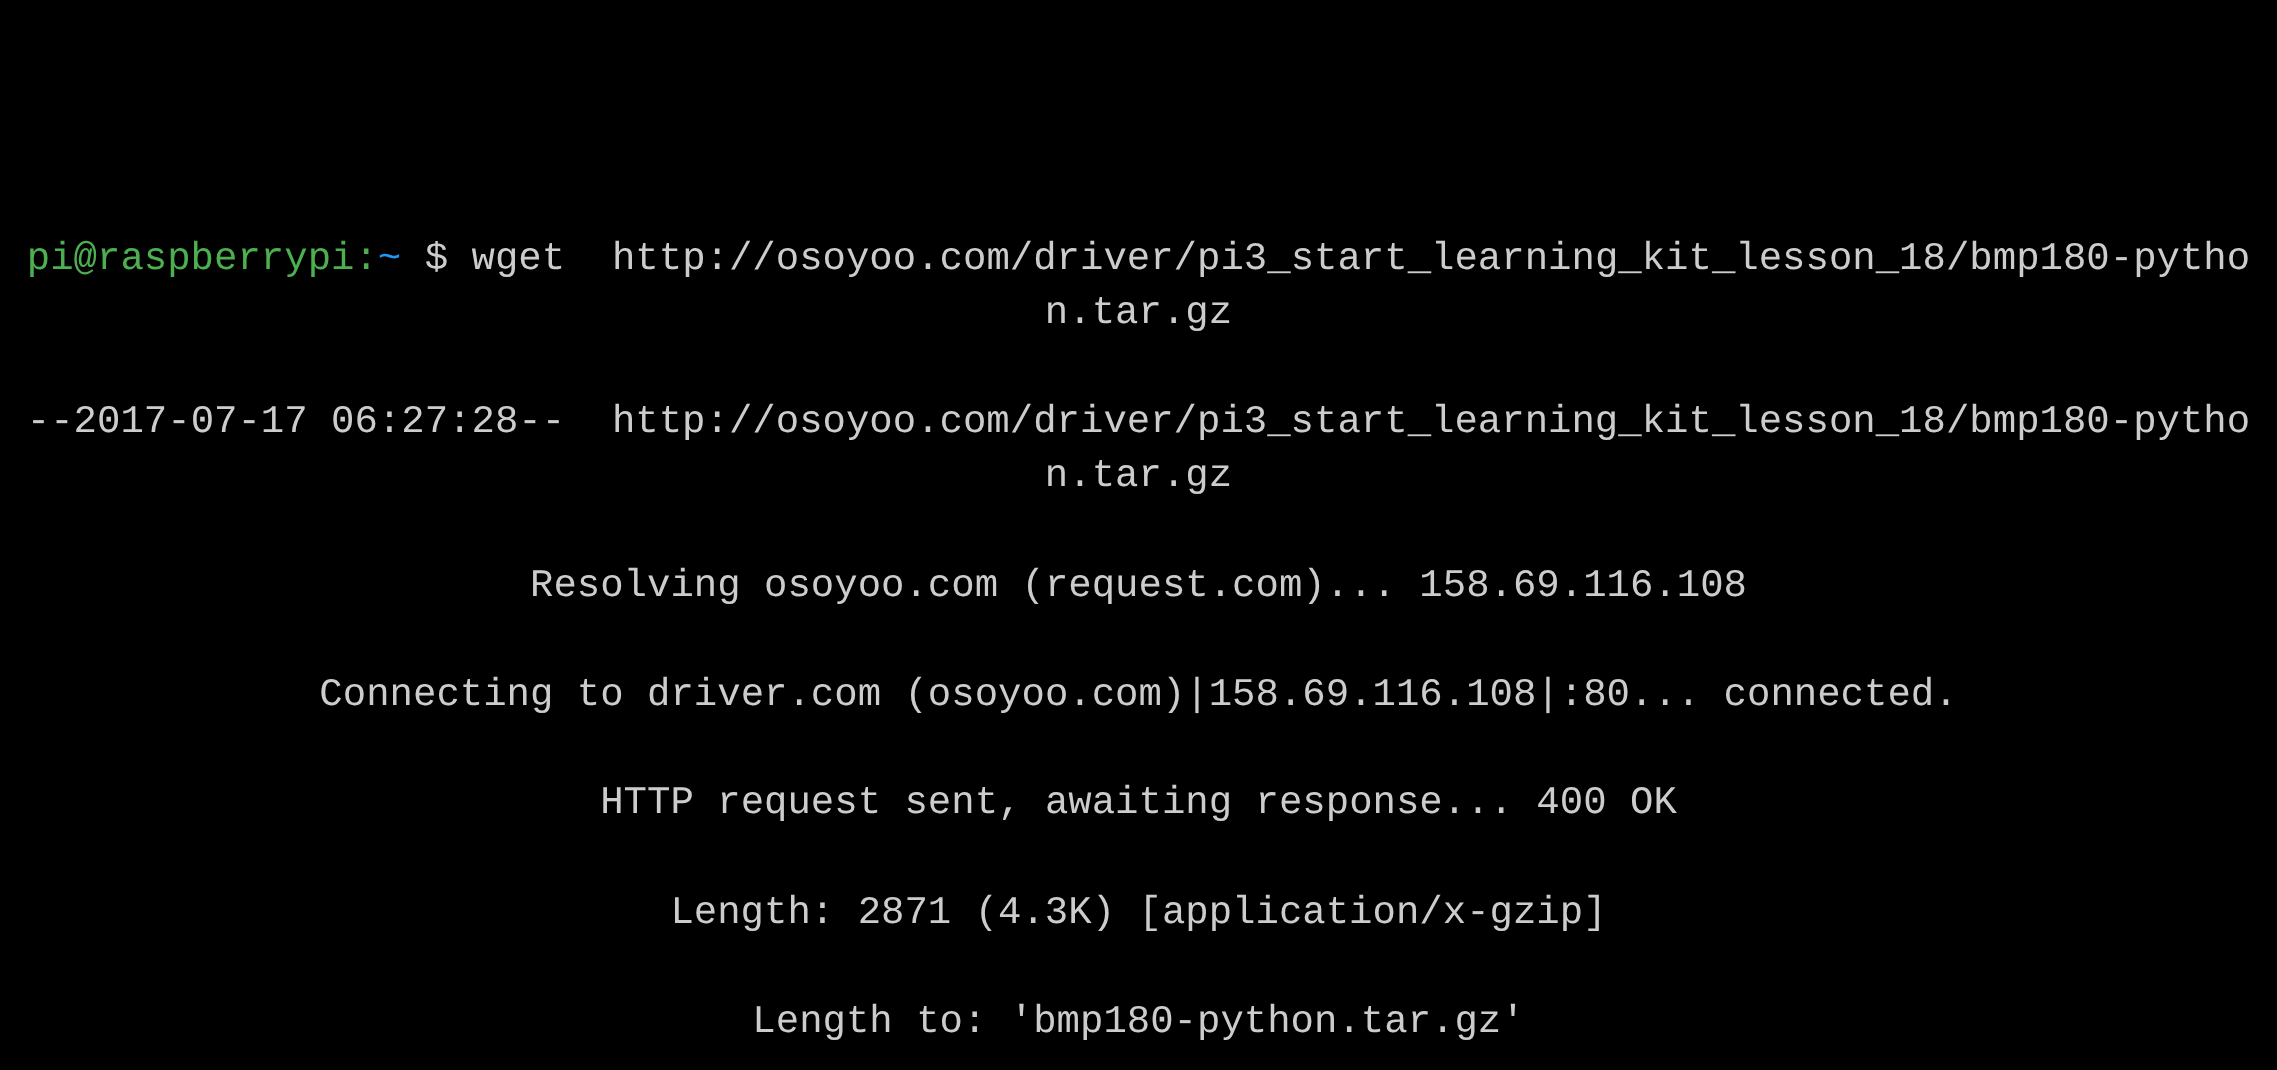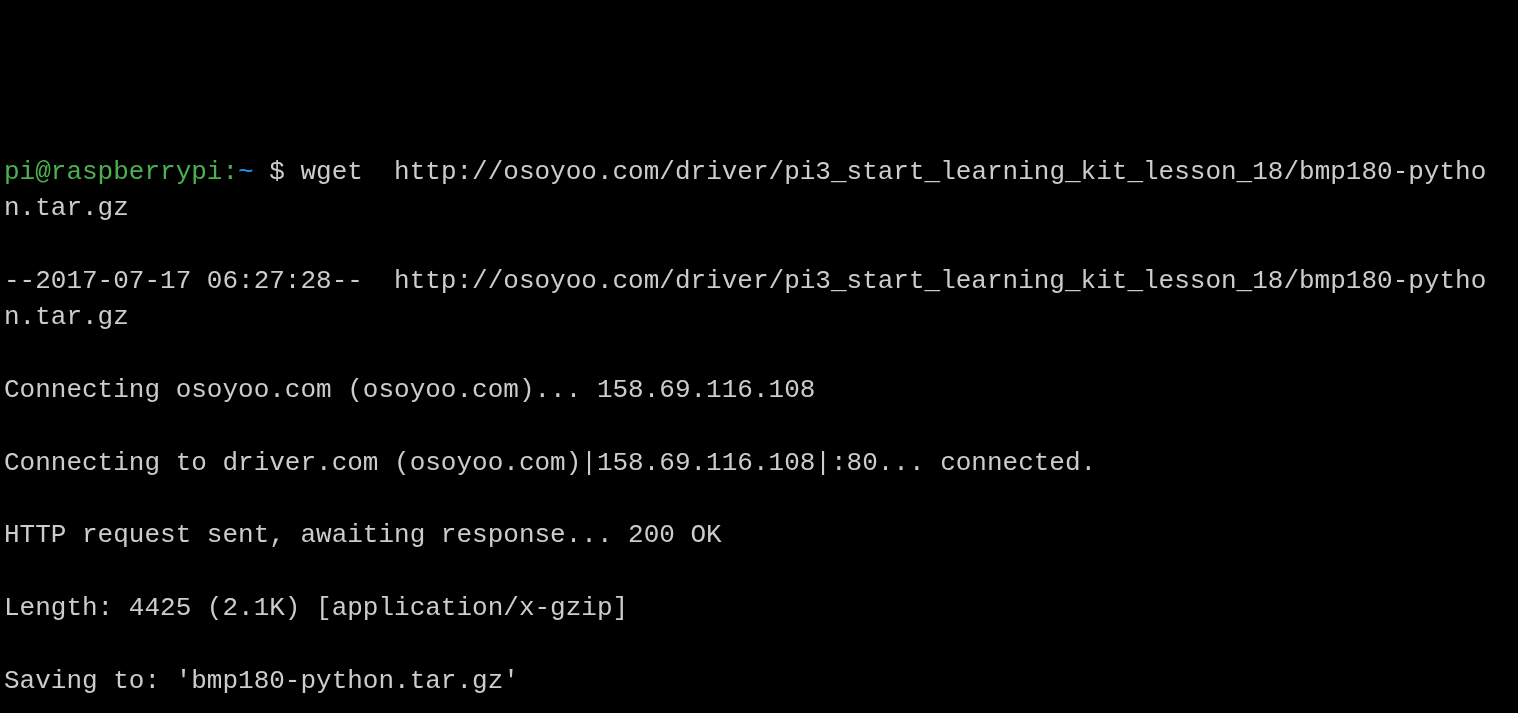--- a/index.html
+++ b/index.html
@@ -1,18 +1,19 @@
 <!DOCTYPE html>
 <html><head>
   <meta charset="utf-8">
   <style>
     * {
       margin: 0;
       padding: 0;
       box-sizing: border-box;
+      text-align: center;
     }
     body {
       background-color: #000000;
       color: #cccccc;
       font-family: 'Consolas', 'Courier New', monospace;
       font-size: 26px;
       line-height: 1.4;
       padding: 8px 4px;
       white-space: pre-wrap;
       word-break: break-all;
@@ -30,25 +31,25 @@
       display: block;
     }
   </style>
 </head>
 <body>
 
 
 
 <span class="line"><span class="prompt-user">pi@raspberrypi</span><span class="prompt-user">:</span><span class="prompt-path">~</span><span class="prompt-dollar"> $ </span><span>wget  http://osoyoo.com/driver/pi3_start_learning_kit_lesson_18/bmp180-python.tar.gz</span></span>
 <span class="line">--2017-07-17 06:27:28--  http://osoyoo.com/driver/pi3_start_learning_kit_lesson_18/bmp180-python.tar.gz</span>
-<span class="line">Connecting osoyoo.com (osoyoo.com)... 158.69.116.108</span>
+<span class="line">Resolving osoyoo.com (request.com)... 158.69.116.108</span>
 <span class="line">Connecting to driver.com (osoyoo.com)|158.69.116.108|:80... connected.</span>
-<span class="line">HTTP request sent, awaiting response... 200 OK</span>
-<span class="line">Length: 4425 (2.1K) [application/x-gzip]</span>
-<span class="line">Saving to: 'bmp180-python.tar.gz'</span>
+<span class="line">HTTP request sent, awaiting response... 400 OK</span>
+<span class="line">Length: 2871 (4.3K) [application/x-gzip]</span>
+<span class="line">Length to: 'bmp180-python.tar.gz'</span>
 <span class="line"></span>
 
 <span class="line"></span>
 
 <span class="line"></span>
 
 
 
 
 

